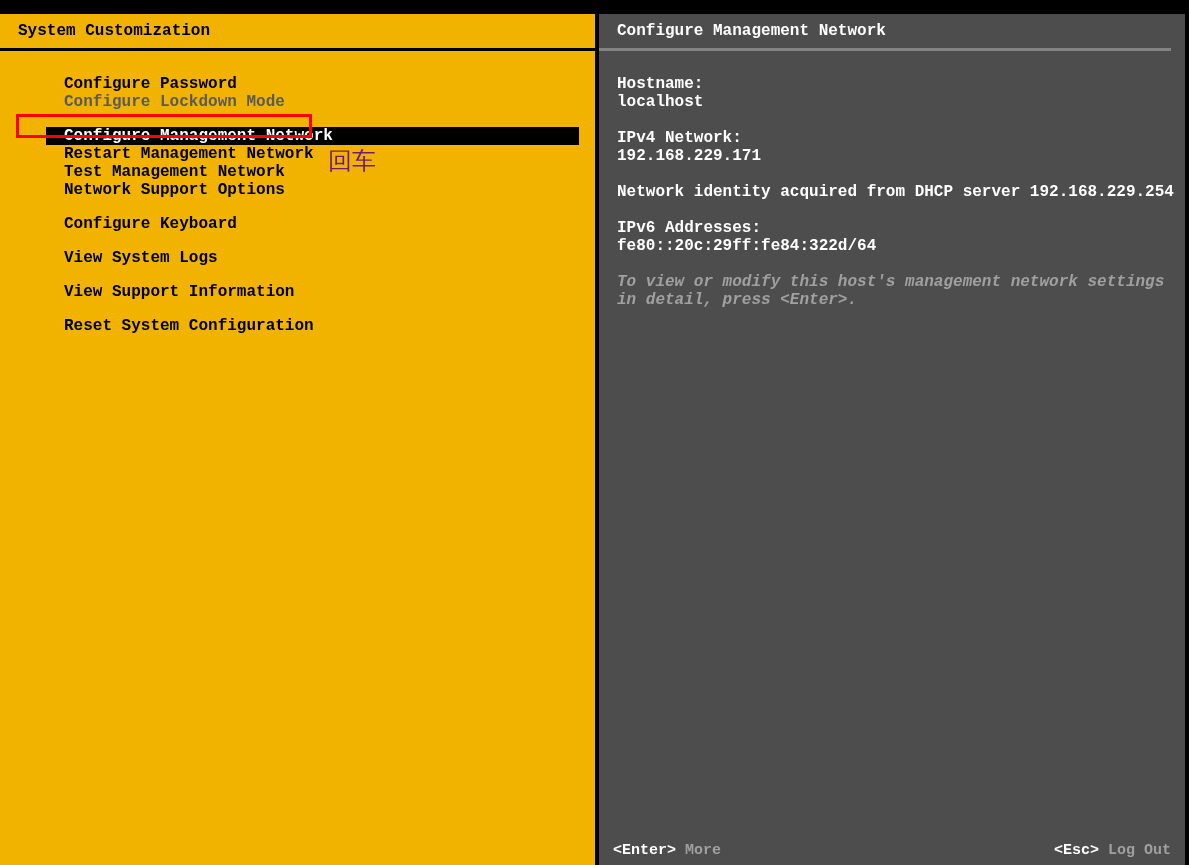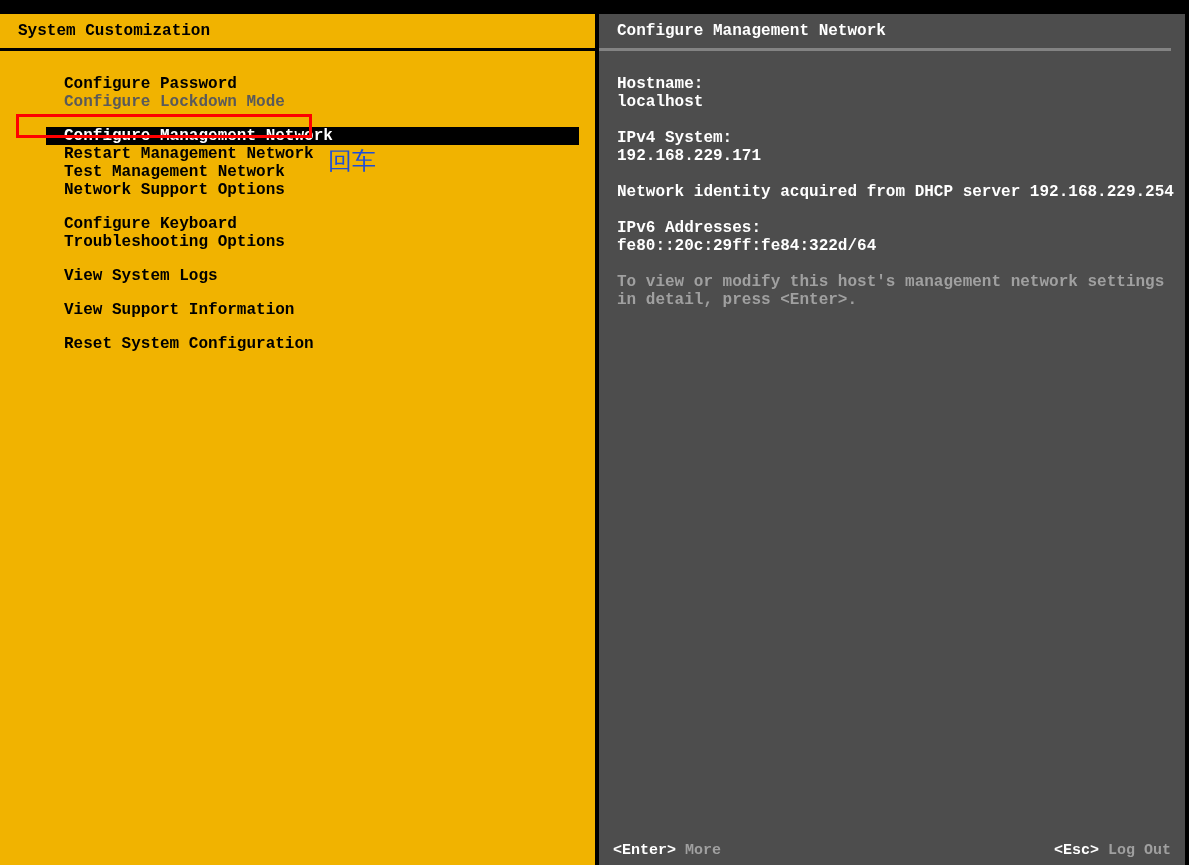--- a/index.html
+++ b/index.html
@@ -58,21 +58,21 @@
       position: absolute;
       border: 3px solid #ff0000;
       left: 16px;
       top: 63px;
       width: 296px;
       height: 24px;
       pointer-events: none;
     }
     .annotation {
       position: absolute;
-      color: #1d4ed8;
+      color: #701a75;
       font-size: 24px;
       font-family: Liberation Serif, serif;
       left: 328px;
       top: 94px;
       font-weight: normal;
       pointer-events: none;
     }
     .right-panel {
       flex: 1;
       background: #4d4d4d;
@@ -89,21 +89,21 @@
       margin-right: 14px;
     }
     .right-content {
       padding: 24px 7px 0 18px;
       flex: 1;
       color: #fff;
       font-size: 16px;
       line-height: 18px;
     }
     .right-content .block { margin-bottom: 18px; white-space: pre; }
-    .hint { color: #a0a0a0; white-space: pre-wrap; }
+    .hint { color: #a0a0a0; white-space: pre-wrap; font-style: italic; }
     .footer {
       display: flex;
       justify-content: space-between;
       padding: 4px 14px 6px 14px;
       font-size: 15px;
       color: #a0a0a0;
     }
     .footer .key { color: #fff; }
     .scrollbar {
       position: absolute;
@@ -129,21 +129,20 @@
 
       <div class="menu-group">
         <div class="menu-item selected">Configure Management Network</div>
         <div class="menu-item">Restart Management Network</div>
         <div class="menu-item">Test Management Network</div>
         <div class="menu-item">Network Support Options</div>
       </div>
 
       <div class="menu-group">
         <div class="menu-item">Configure Keyboard</div>
-        <div class="menu-item">Troubleshooting Options</div>
       </div>
 
       <div class="menu-group">
         <div class="menu-item">View System Logs</div>
       </div>
 
       <div class="menu-group">
         <div class="menu-item">View Support Information</div>
       </div>
 
@@ -154,21 +153,21 @@
       <div class="highlight-box"></div>
       <div class="annotation">回车</div>
     </div>
   </div>
 
   <div class="right-panel">
     <div class="right-header">Configure Management Network</div>
     <div class="right-content">
       <div class="block"><span>Hostname:</span>
 <span>localhost</span></div>
-      <div class="block"><span>IPv4 System:</span>
+      <div class="block"><span>IPv4 Network:</span>
 <span>192.168.229.171</span></div>
       <div class="block"><span>Network identity acquired from DHCP server 192.168.229.254</span></div>
       <div class="block"><span>IPv6 Addresses:</span>
 <span>fe80::20c:29ff:fe84:322d/64</span></div>
       <div class="hint">To view or modify this host's management network settings in detail, press &lt;Enter&gt;.</div>
     </div>
     <div class="footer">
       <div>
         <span class="key">&lt;Enter&gt;</span>
         <span>More</span>

